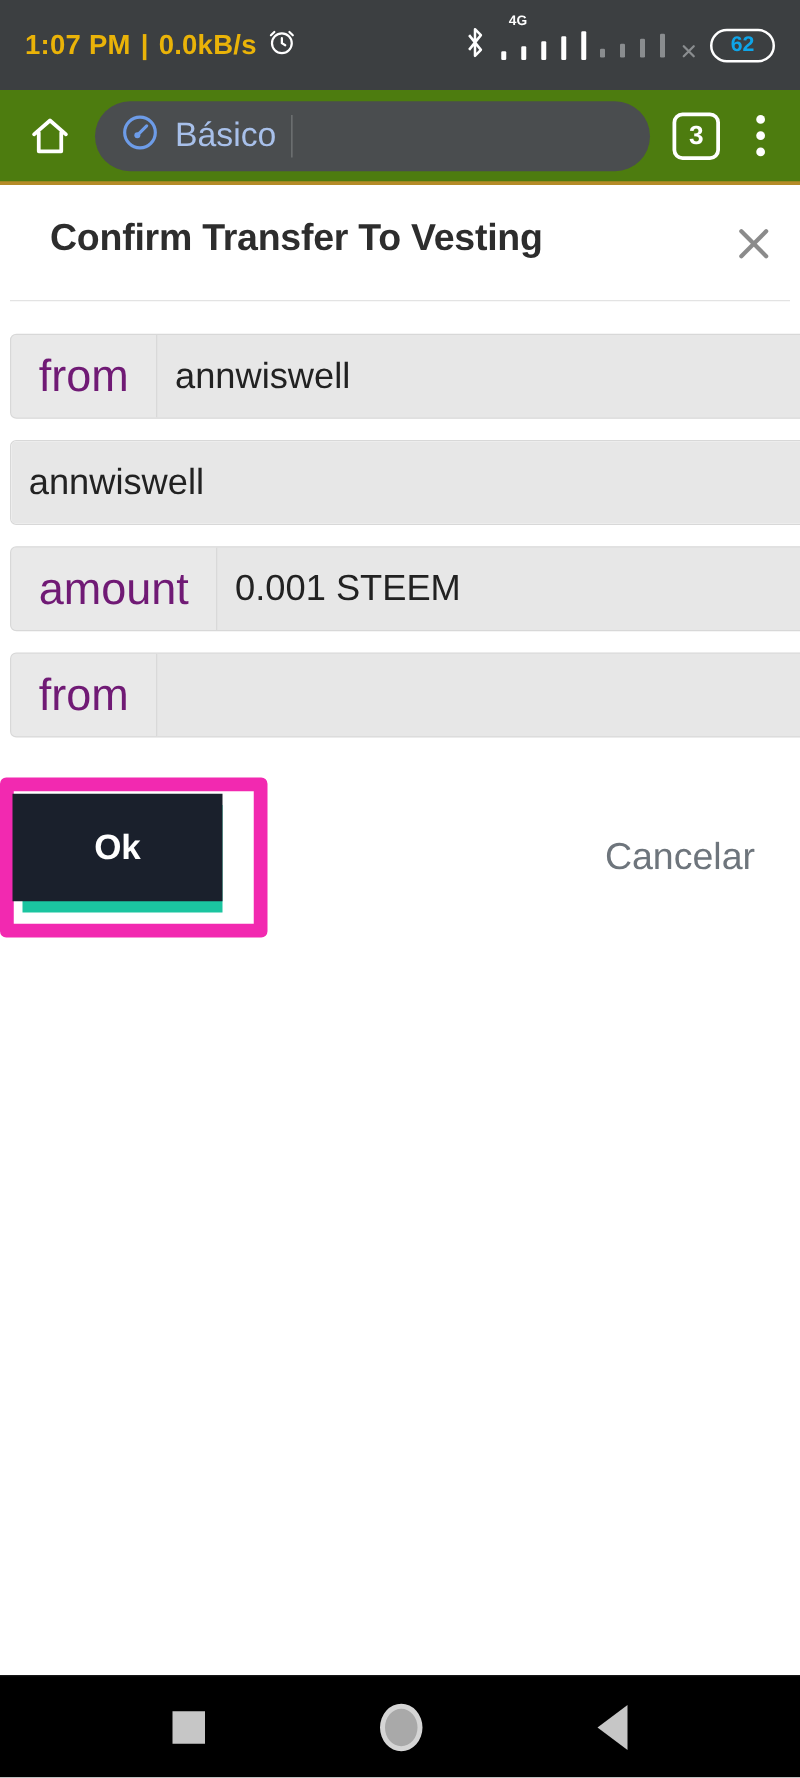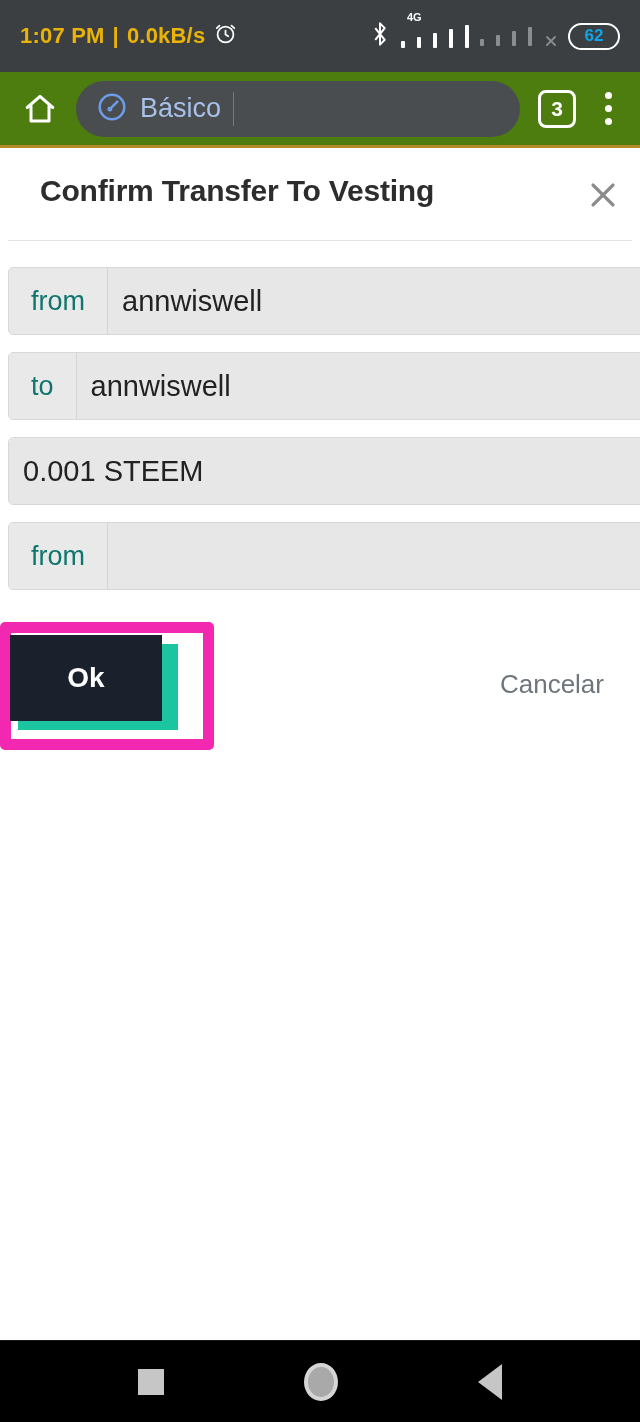--- a/index.html
+++ b/index.html
@@ -199,22 +199,22 @@
     border: 1px solid #d8d8d8;
     border-radius: 5px 0 0 5px;
     box-sizing: border-box;
     overflow: hidden;
   }
   .field-label {
     display: flex;
     align-items: center;
     justify-content: center;
     padding: 16px 22px;
-    font-size: 27px;
-    color: #0f766e;
+    font-size: 36px;
+    color: #701a75;
     background: #e9e9e9;
     border-right: 1px solid #d4d4d4;
     flex: 0 0 auto;
     box-sizing: border-box;
   }
   .field-value {
     display: flex;
     align-items: center;
     padding: 0 14px;
     font-size: 29px;
@@ -239,21 +239,21 @@
     height: 128px;
     border: 11px solid #f229b0;
     border-radius: 5px;
     box-sizing: border-box;
     background: #ffffff;
   }
   .ok-button {
     position: absolute;
     left: 10px;
     top: 13px;
-    width: 152px;
+    width: 168px;
     height: 86px;
     background: #1a202c;
     color: #ffffff;
     font-size: 28px;
     font-weight: bold;
     display: flex;
     align-items: center;
     justify-content: center;
     z-index: 2;
     text-align: right;
@@ -264,21 +264,21 @@
     top: 22px;
     width: 160px;
     height: 86px;
     background: #1bc5a0;
     z-index: 1;
   }
   .cancel-link {
     position: absolute;
     right: 36px;
     top: 47px;
-    font-size: 26px;
+    font-size: 30px;
     color: #6e757c;
   }
 
   
   .nav-bar {
     position: absolute;
     left: 0;
     bottom: 0;
     width: 640px;
     height: 82px;
@@ -399,25 +399,25 @@
   <div class="header-rule"></div>
 
   <div class="fields">
 
     <div class="field-row">
       <div class="field-label">from</div>
       <div class="field-value">annwiswell</div>
     </div>
 
     <div class="field-row">
-      <div class="field-label">to</div>
       <div class="field-value">annwiswell</div>
     </div>
 
     <div class="field-row">
+      <div class="field-label">amount</div>
       <div class="field-value">0.001 STEEM</div>
     </div>
 
     <div class="field-row">
       <div class="field-label">from</div>
       <div class="field-value"></div>
     </div>
 
   </div>
 

